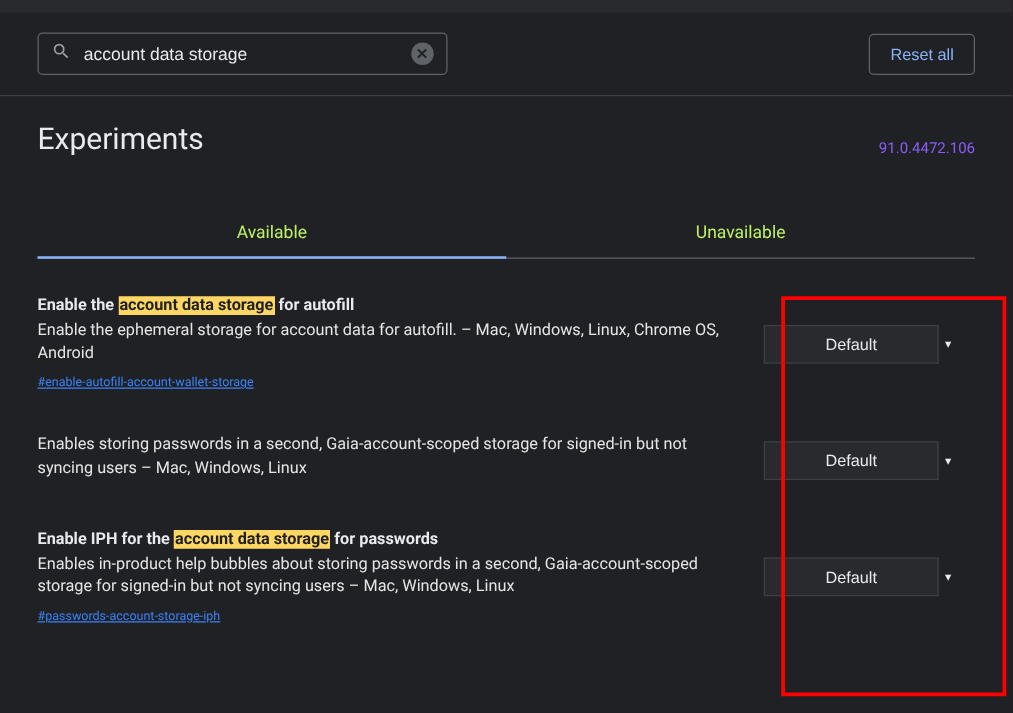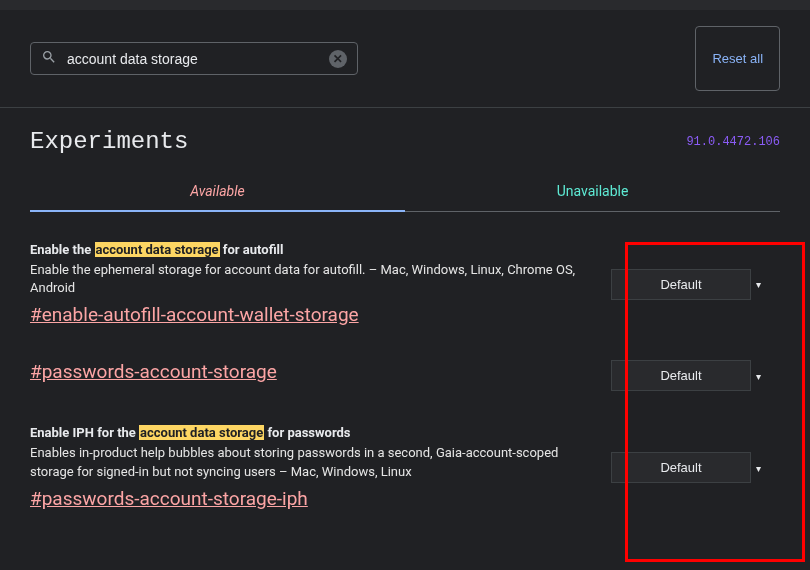--- a/index.html
+++ b/index.html
@@ -51,56 +51,54 @@
     cursor: pointer;
     color: #202124;
     font-size: 12px;
     font-weight: bold;
   }
   .spacer { flex: 1; }
   .reset-btn {
     border: 1px solid #5f6368;
     color: #8ab4f8;
     background: transparent;
-    padding: 24px 16px;
+    padding: 8px 16px;
     border-radius: 4px;
     font-size: 13px;
     cursor: pointer;
   }
   .content { padding: 20px 30px 0 30px; }
   .header-row {
     display: flex;
-    align-items: center;
+    align-items: flex-end;
     justify-content: space-between;
-    margin-bottom: 16px;
-    font-family: Liberation Mono, monospace;
+    margin-bottom: 41px;
   }
   .page-title {
     font-size: 24px;
     font-weight: 400;
     color: #e8eaed;
   }
   .version { color: #8b5cf6; font-size: 12px; }
   .tabs {
     display: flex;
     border-bottom: 1px solid #5f6368;
     margin-bottom: 30px;
   }
   .tab {
     flex: 1;
     text-align: center;
     padding: 12px 0;
     cursor: pointer;
-    color: #5eead4;
+    color: #bef264;
     font-size: 14px;
     position: relative;
   }
   .tab.active {
-    color: #fca5a5;
-    font-style: italic;
+    color: #bef264;
   }
   .tab.active::after {
     content: "";
     position: absolute;
     left: 0; right: 0; bottom: -1px;
     height: 2px;
     background: #8ab4f8;
   }
   .flags { position: relative; }
   .flag {
@@ -115,22 +113,22 @@
     font-weight: 700;
     margin-bottom: 4px;
   }
   .flag-desc {
     color: #e5e5e5;
     font-size: 13px;
     line-height: 1.4;
     margin-bottom: 6px;
   }
   .flag-anchor {
-    color: #fca5a5;
-    font-size: 19px;
+    color: #3b82f6;
+    font-size: 10px;
     text-decoration: underline;
     cursor: pointer;
   }
   .flag-control {
     width: 160px;
     display: flex;
     align-items: center;
     justify-content: center;
     position: relative;
   }
@@ -200,21 +198,21 @@
 
   <div class="flags" id="flags-list">
 
     <div class="flag">
         <div class="flag-text"><div class="flag-title">Enable the <mark>account data storage</mark> for autofill</div><div class="flag-desc">Enable the ephemeral storage for account data for autofill. – Mac, Windows, Linux, Chrome OS, Android</div><a class="flag-anchor">#enable-autofill-account-wallet-storage</a></div>
         <div class="flag-control">
           <div class="dropdown-wrap"><select class="dropdown"><option>Default</option></select></div>
         </div>
       </div>
       <div class="flag">
-        <div class="flag-text"><a class="flag-anchor">#passwords-account-storage</a></div>
+        <div class="flag-text"><div class="flag-desc">Enables storing passwords in a second, Gaia-account-scoped storage for signed-in but not syncing users – Mac, Windows, Linux</div></div>
         <div class="flag-control">
           <div class="dropdown-wrap"><select class="dropdown"><option>Default</option></select></div>
         </div>
       </div>
       <div class="flag">
         <div class="flag-text"><div class="flag-title">Enable IPH for the <mark>account data storage</mark> for passwords</div><div class="flag-desc">Enables in-product help bubbles about storing passwords in a second, Gaia-account-scoped storage for signed-in but not syncing users – Mac, Windows, Linux</div><a class="flag-anchor">#passwords-account-storage-iph</a></div>
         <div class="flag-control">
           <div class="dropdown-wrap"><select class="dropdown"><option>Default</option></select></div>
         </div>
       </div>

